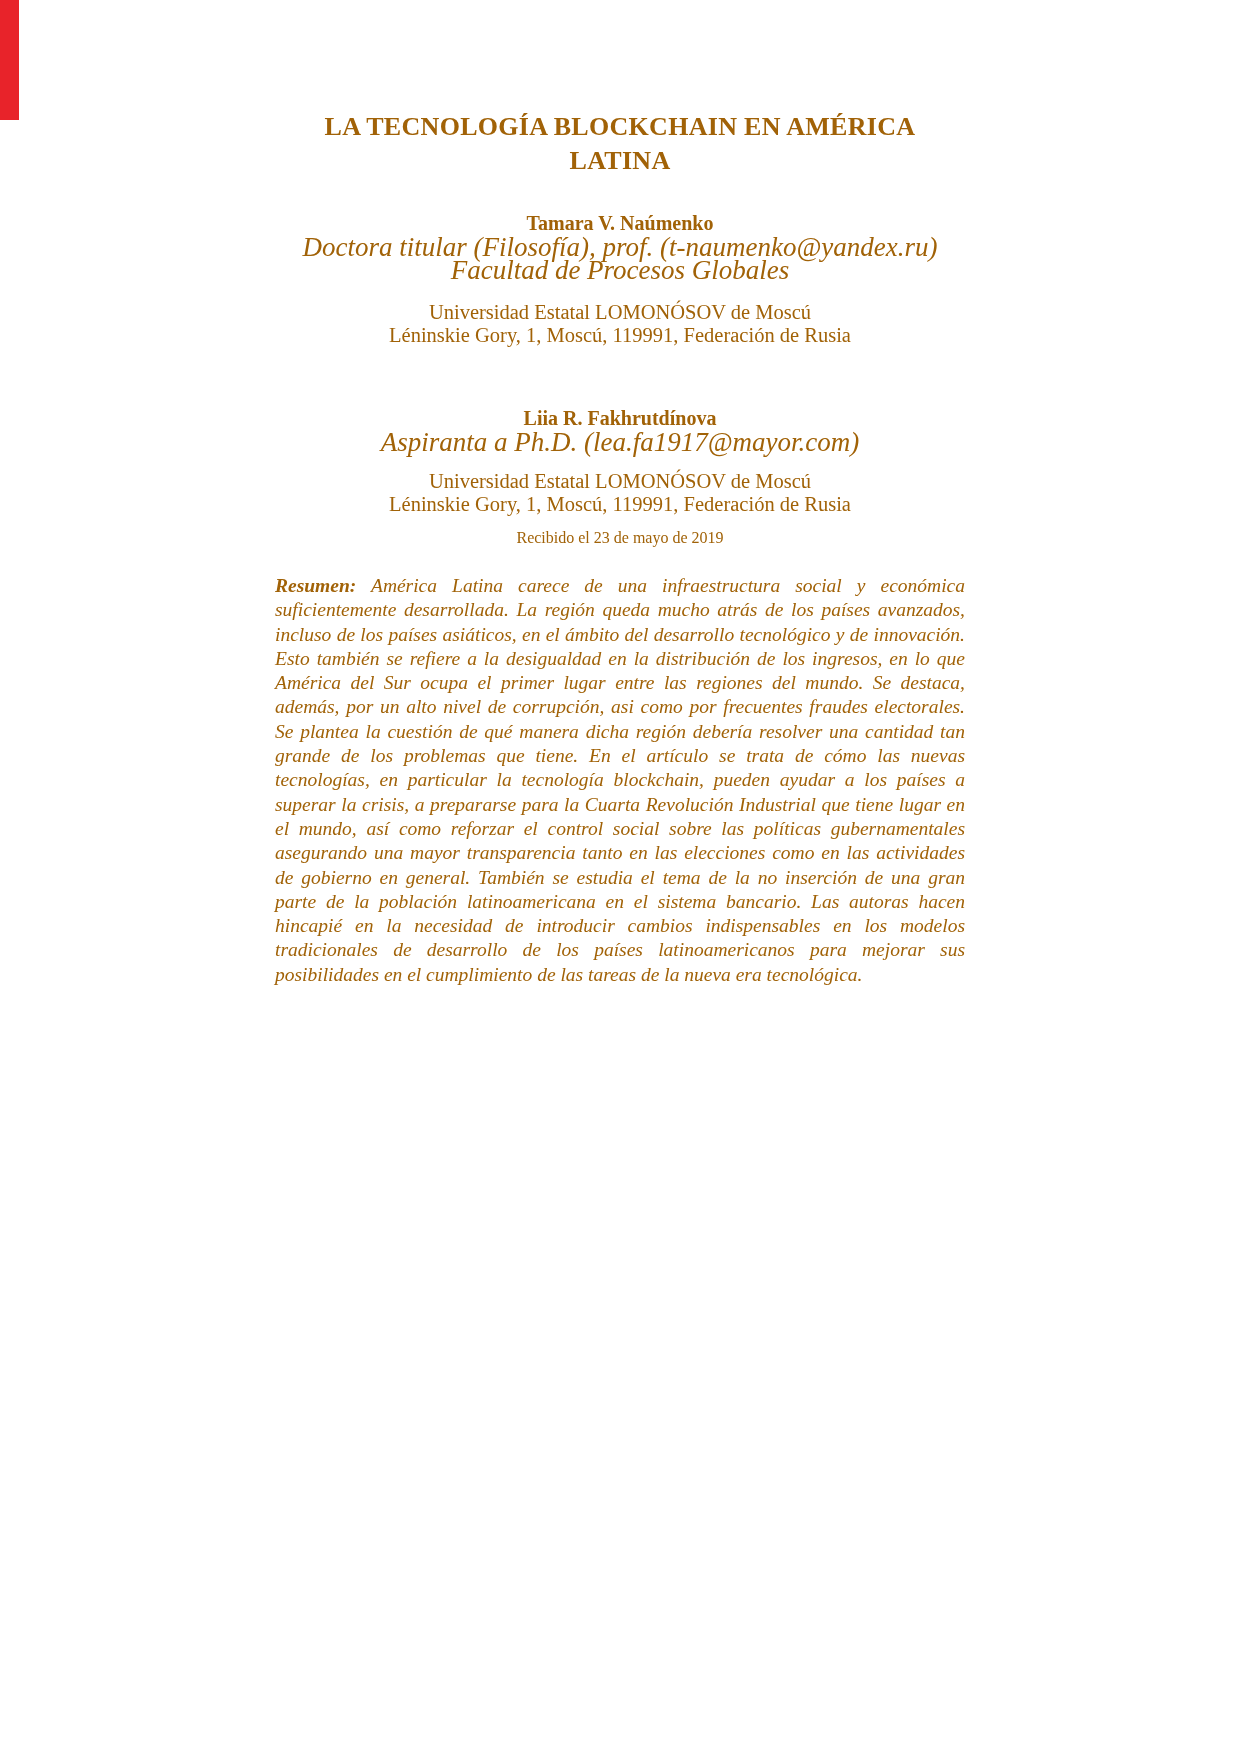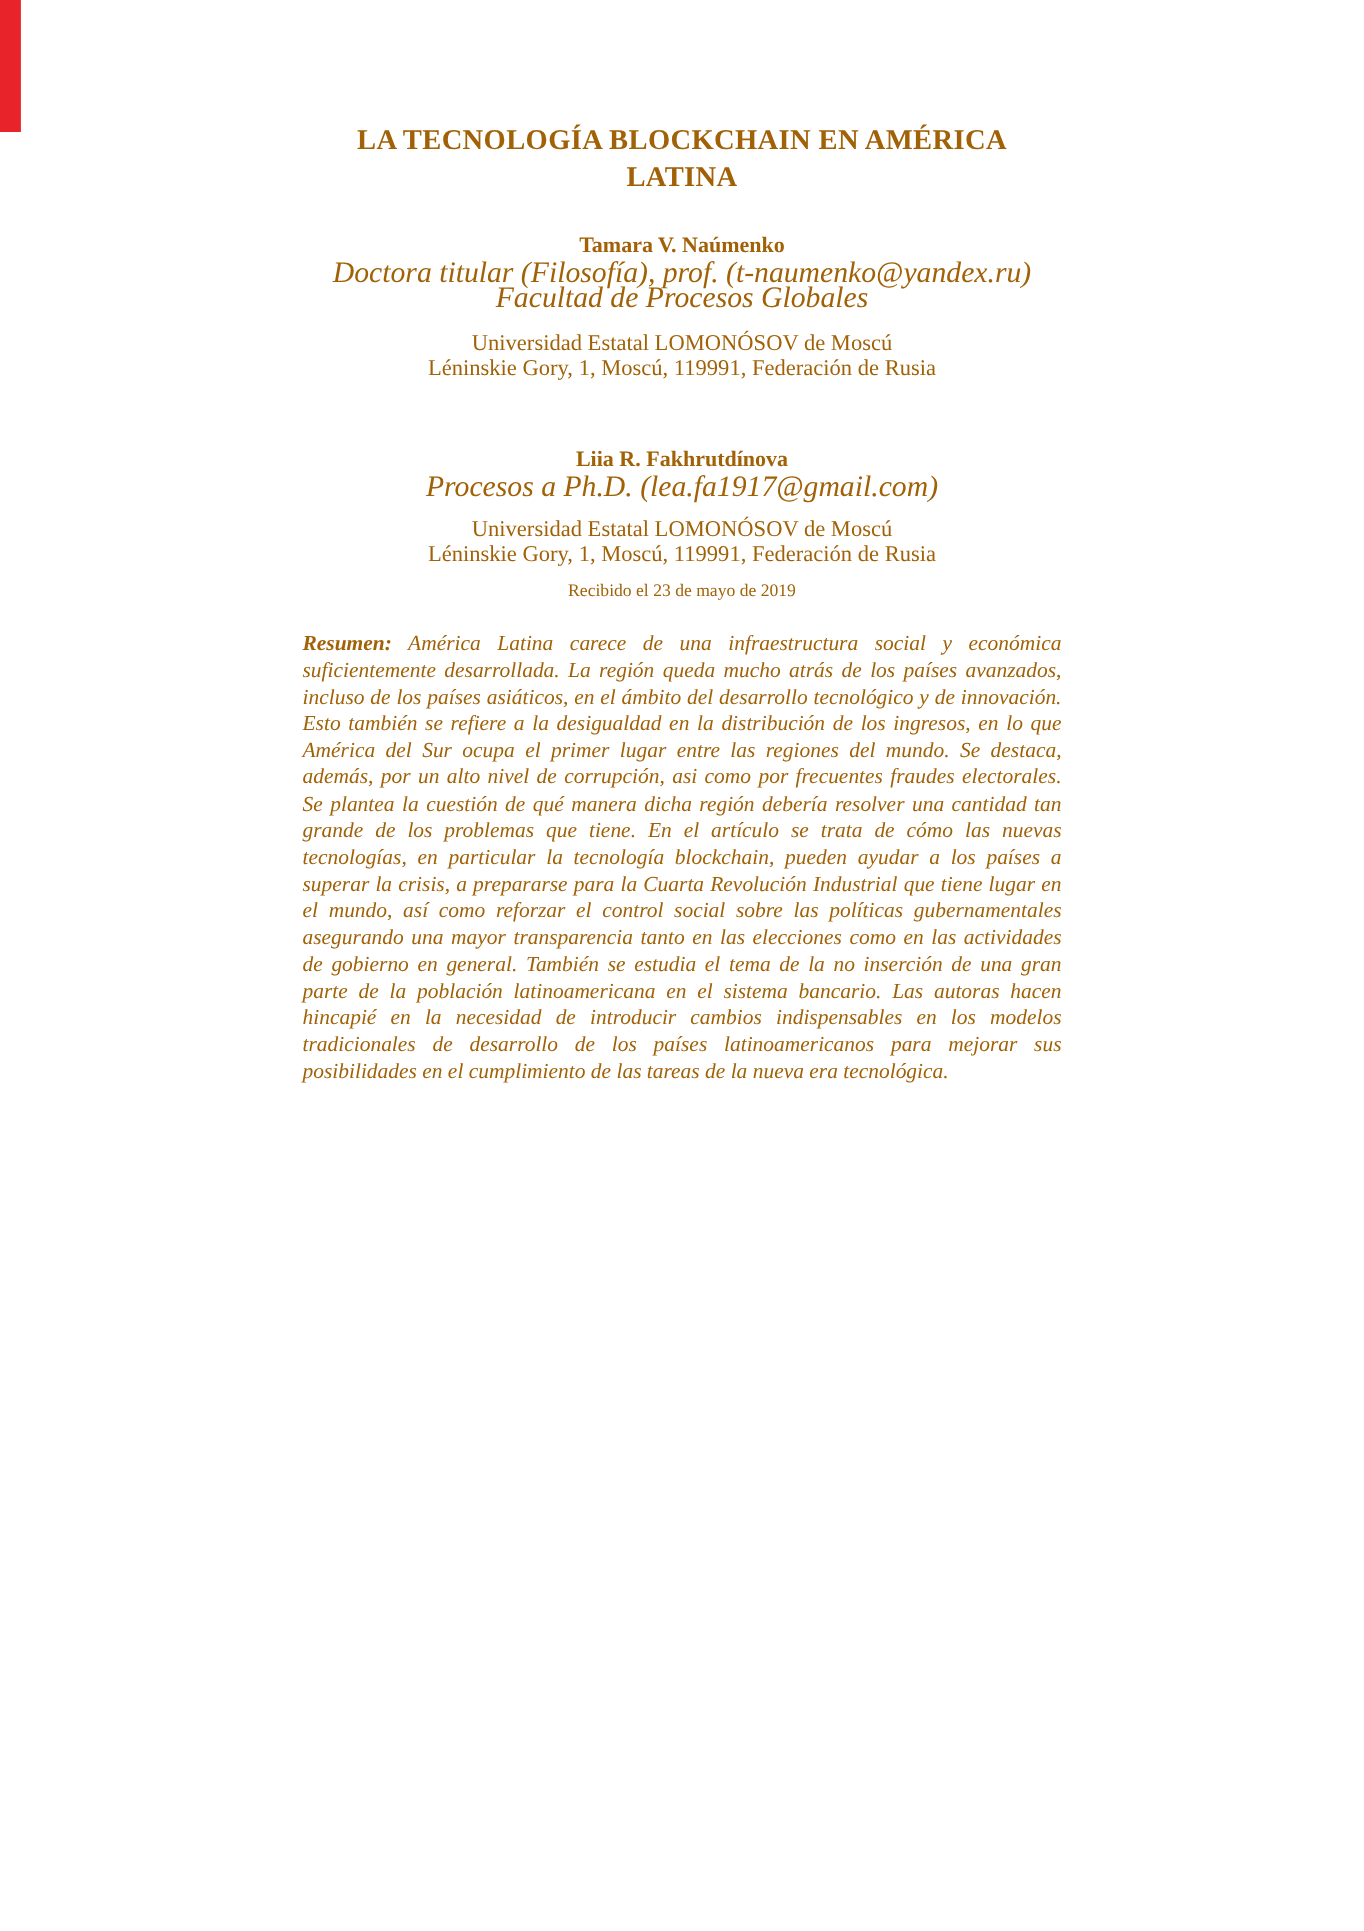--- a/index.html
+++ b/index.html
@@ -85,21 +85,21 @@
       <div class="italic-line">Doctora titular (Filosofía), prof. (t-naumenko@yandex.ru)</div>
       <div class="italic-line">Facultad de Procesos Globales</div>
       <div class="univ-block">
         <div><span>Universidad Estatal </span><span class="italic">LOMONÓSOV</span><span> de Moscú</span></div>
         <div>Léninskie Gory, 1, Moscú, 119991, Federación de Rusia</div>
       </div>
     </div>
 
     <div>
       <div class="author-name author2">Liia R. Fakhrutdínova</div>
-      <div class="italic-line">Procesos a Ph.D. (lea.fa1917@gmail.com)</div>
+      <div class="italic-line">Aspiranta a Ph.D. (lea.fa1917@mayor.com)</div>
       <div class="univ-block second">
         <div><span>Universidad Estatal </span><span class="italic">LOMONÓSOV</span><span> de Moscú</span></div>
         <div>Léninskie Gory, 1, Moscú, 119991, Federación de Rusia</div>
       </div>
     </div>
 
     <div class="received">Recibido el 23 de mayo de 2019</div>
 
     <div class="abstract-block">
       <p><span class="bold">Resumen:</span> <span>América Latina carece de una infraestructura social y económica suficientemente desarrollada. La región queda mucho atrás de los países avanzados, incluso de los países asiáticos, en el ámbito del desarrollo tecnológico y de innovación. Esto también se refiere a la desigualdad en la distribución de los ingresos, en lo que América del Sur ocupa el primer lugar entre las regiones del mundo. Se destaca, además, por un alto nivel de corrupción, asi como por frecuentes fraudes electorales. Se plantea la cuestión de qué manera dicha región debería resolver una cantidad tan grande de los problemas que tiene. En el artículo se trata de cómo las nuevas tecnologías, en particular la tecnología blockchain, pueden ayudar a los países a superar la crisis, a prepararse para la Cuarta Revolución Industrial que tiene lugar en el mundo, así como reforzar el control social sobre las políticas gubernamentales asegurando una mayor transparencia tanto en las elecciones como en las actividades de gobierno en general. También se estudia el tema de la no inserción de una gran parte de la población latinoamericana en el sistema bancario. Las autoras hacen hincapié en la necesidad de introducir cambios indispensables en los modelos tradicionales de desarrollo de los países latinoamericanos para mejorar sus posibilidades en el cumplimiento de las tareas de la nueva era tecnológica.</span></p>

